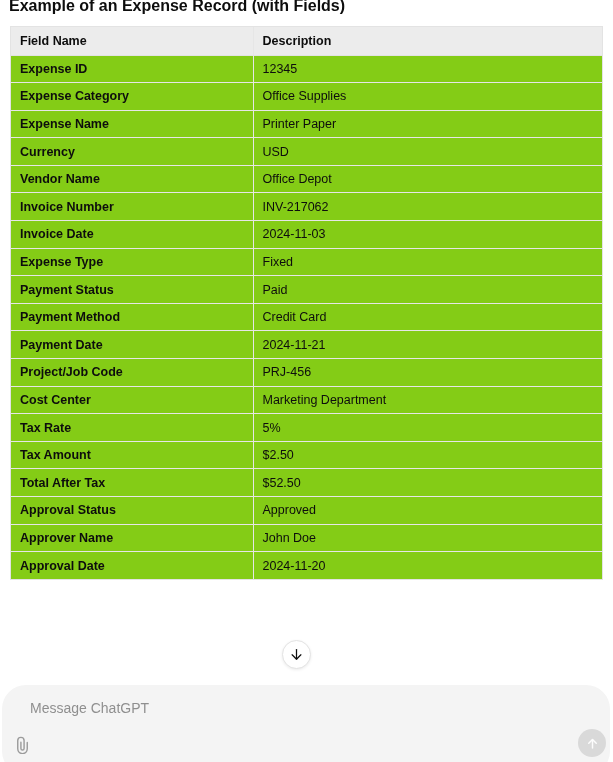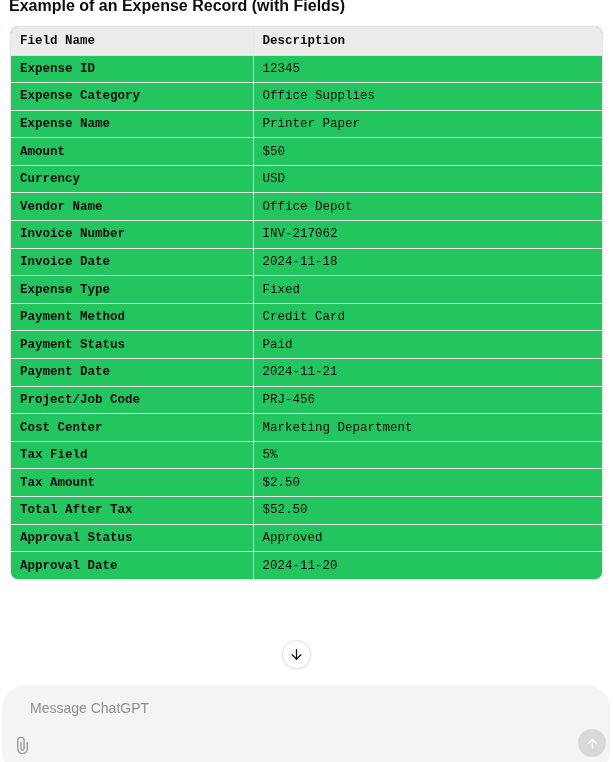--- a/index.html
+++ b/index.html
@@ -25,24 +25,23 @@
     color: var(--text, #0d0d0d);
     white-space: nowrap;
   }
 
   
   .table-wrap {
     position: absolute;
     left: 10px; top: 26px;
     width: 593px;
     border: 1px solid var(--table-border, #e3e3e3);
-    border-radius: 8px;
-    overflow: hidden;
-    background: #22c55e;
-    font-family: Liberation Mono, monospace;
+    border-radius: 0;
+    overflow: hidden;
+    background: #84cc16;
   }
   table {
     width: 100%;
     border-collapse: collapse;
     table-layout: fixed;
     font-size: 12.5px;
     color: var(--text, #0d0d0d);
   }
   col.c1 { width: 242px; }
   thead th {
@@ -141,78 +140,78 @@
           </tr>
           <tr>
             <td class="field">Expense Category</td>
             <td class="desc">Office Supplies</td>
           </tr>
           <tr>
             <td class="field">Expense Name</td>
             <td class="desc">Printer Paper</td>
           </tr>
           <tr>
-            <td class="field">Amount</td>
-            <td class="desc">$50</td>
-          </tr>
-          <tr>
             <td class="field">Currency</td>
             <td class="desc">USD</td>
           </tr>
           <tr>
             <td class="field">Vendor Name</td>
             <td class="desc">Office Depot</td>
           </tr>
           <tr>
             <td class="field">Invoice Number</td>
             <td class="desc">INV-217062</td>
           </tr>
           <tr>
             <td class="field">Invoice Date</td>
-            <td class="desc">2024-11-18</td>
+            <td class="desc">2024-11-03</td>
           </tr>
           <tr>
             <td class="field">Expense Type</td>
             <td class="desc">Fixed</td>
           </tr>
           <tr>
+            <td class="field">Payment Status</td>
+            <td class="desc">Paid</td>
+          </tr>
+          <tr>
             <td class="field">Payment Method</td>
             <td class="desc">Credit Card</td>
           </tr>
           <tr>
-            <td class="field">Payment Status</td>
-            <td class="desc">Paid</td>
-          </tr>
-          <tr>
             <td class="field">Payment Date</td>
             <td class="desc">2024-11-21</td>
           </tr>
           <tr>
             <td class="field">Project/Job Code</td>
             <td class="desc">PRJ-456</td>
           </tr>
           <tr>
             <td class="field">Cost Center</td>
             <td class="desc">Marketing Department</td>
           </tr>
           <tr>
-            <td class="field">Tax Field</td>
+            <td class="field">Tax Rate</td>
             <td class="desc">5%</td>
           </tr>
           <tr>
             <td class="field">Tax Amount</td>
             <td class="desc">$2.50</td>
           </tr>
           <tr>
             <td class="field">Total After Tax</td>
             <td class="desc">$52.50</td>
           </tr>
           <tr>
             <td class="field">Approval Status</td>
             <td class="desc">Approved</td>
+          </tr>
+          <tr>
+            <td class="field">Approver Name</td>
+            <td class="desc">John Doe</td>
           </tr>
           <tr>
             <td class="field">Approval Date</td>
             <td class="desc">2024-11-20</td>
           </tr>
         </tbody>
     </table>
   </div>
 
   <div class="scroll-down-btn">

